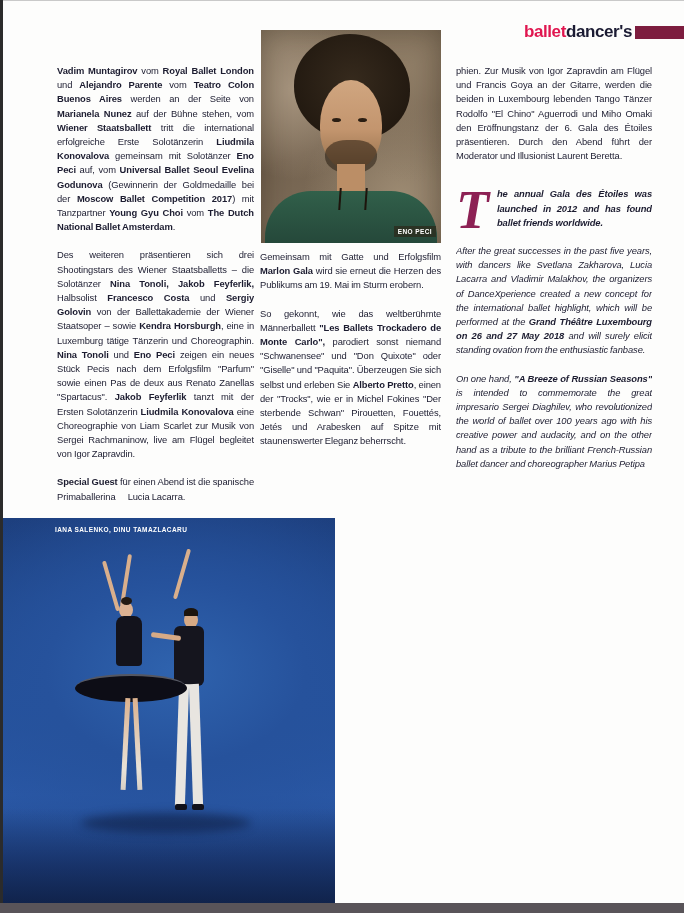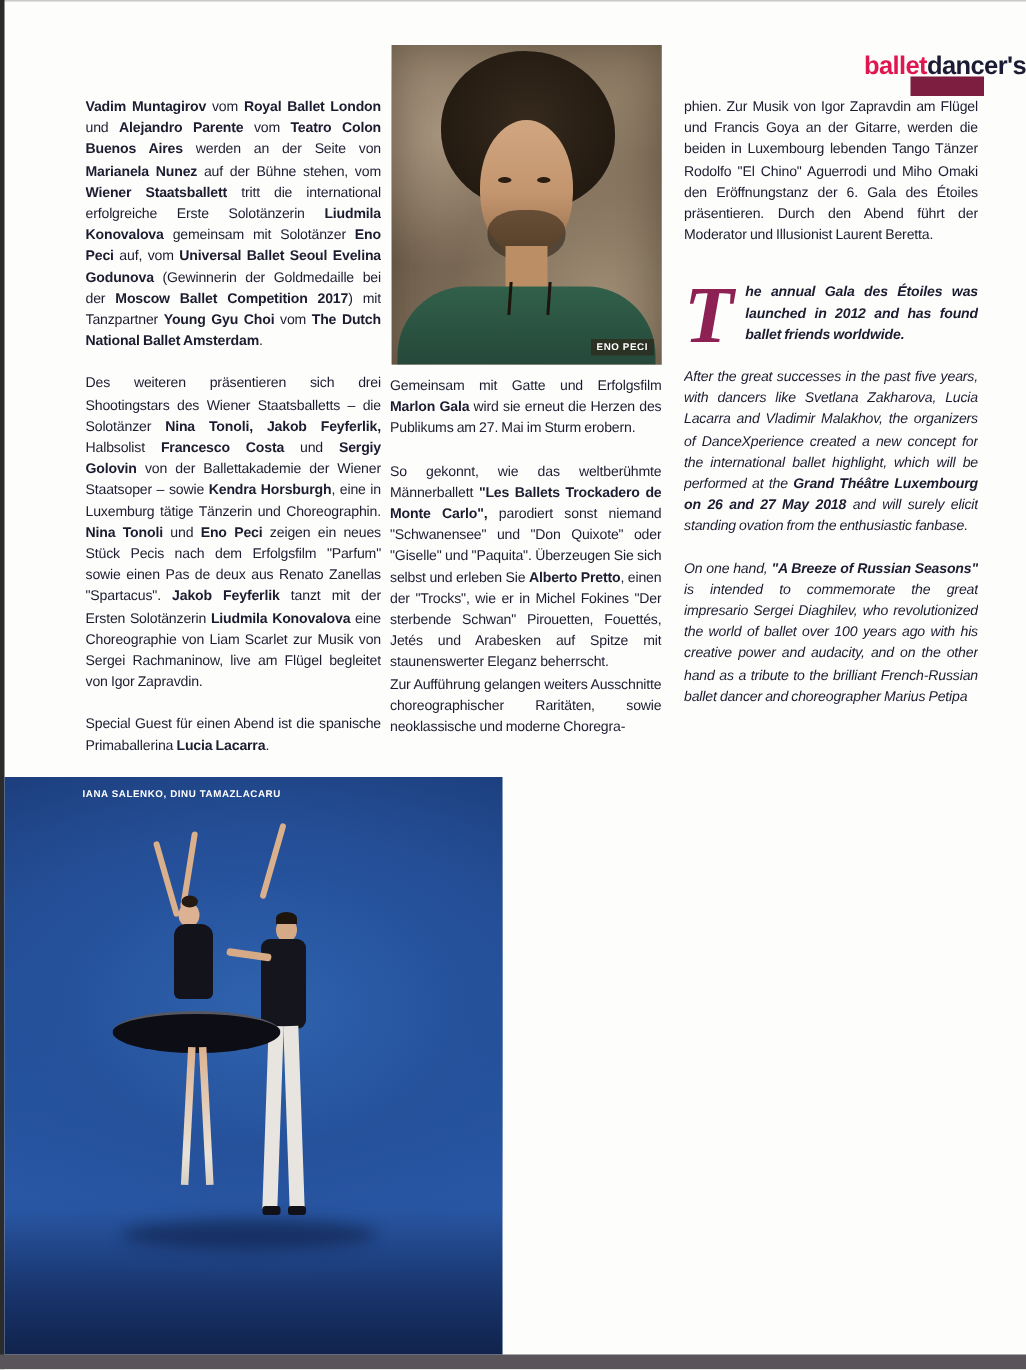--- a/index.html
+++ b/index.html
@@ -7,21 +7,21 @@
     position:relative; width:684px; height:913px; overflow:hidden;
     background:#fdfdfc;
     font-family:"Liberation Sans", sans-serif;
     color:#1c1c30;
   }
   .edge-left { position:absolute; left:0; top:0; width:3px; height:100%; background:#2b2b2b; }
   .edge-top { position:absolute; left:0; top:0; width:100%; height:1px; background:#c9c9c9; }
   .bottom-strip { position:absolute; left:0; bottom:0; width:100%; height:10px; background:#595459; }
 
   
-  .masthead { position:absolute; top:36px; right:0; display:flex; align-items:center;flex-direction:column; }
+  .masthead { position:absolute; top:24px; right:0; display:flex; align-items:flex-end; }
   .brand { font-size:17px; font-weight:bold; letter-spacing:-0.4px; line-height:15px; }
   .brand-ballet { color:#e0164f; }
   .brand-dancers { color:#1b1b33; }
   .masthead-bar { display:inline-block; width:49px; height:13px; background:#7d1d3f; margin-left:3px; }
 
   
   .col { position:absolute; text-align:justify; font-size:9.4px; line-height:14.2px;
          letter-spacing:-0.1px; word-spacing:-0.4px; }
   .col p { margin:0 0 14px 0; }
   .col-left  { left:57px;  top:64px;  width:197px; height:450px; overflow:hidden; }
@@ -152,27 +152,26 @@
     <div class="eno-beard"></div>
     <div class="eno-neck"></div>
     <div class="eno-shirt"></div>
     <div class="eno-cord"></div>
     <span class="caption caption-eno">ENO PECI</span>
   </div>
 
   <div class="col col-left">
     <p><span style="font-weight: bold;">Vadim Muntagirov</span><span> vom </span><span style="font-weight: bold;">Royal Ballet London</span><span> und </span><span style="font-weight: bold;">Alejandro Parente</span><span> vom </span><span style="font-weight: bold;">Teatro Colon Buenos Aires</span><span> werden an der Seite von </span><span style="font-weight: bold;">Marianela Nunez</span><span> auf der Bühne stehen, vom </span><span style="font-weight: bold;">Wiener Staatsballett</span><span> tritt die international erfolgreiche Erste Solotänzerin </span><span style="font-weight: bold;">Liudmila Konovalova</span><span> gemeinsam mit Solotänzer </span><span style="font-weight: bold;">Eno Peci</span><span> auf, vom </span><span style="font-weight: bold;">Universal Ballet Seoul Evelina Godunova</span><span> (Gewinnerin der Goldmedaille bei der </span><span style="font-weight: bold;">Moscow Ballet Competition 2017</span><span>) mit Tanzpartner </span><span style="font-weight: bold;">Young Gyu Choi</span><span> vom </span><span style="font-weight: bold;">The Dutch National Ballet Amsterdam</span><span>.</span></p>
     <p><span>Des weiteren präsentieren sich drei Shootingstars des Wiener Staatsballetts – die Solotänzer </span><span style="font-weight: bold;">Nina Tonoli, Jakob Feyferlik,</span><span> Halbsolist </span><span style="font-weight: bold;">Francesco Costa</span><span> und </span><span style="font-weight: bold;">Sergiy Golovin</span><span> von der Ballettakademie der Wiener Staatsoper – sowie </span><span style="font-weight: bold;">Kendra Horsburgh</span><span>, eine in Luxemburg tätige Tänzerin und Choreographin. </span><span style="font-weight: bold;">Nina Tonoli</span><span> und </span><span style="font-weight: bold;">Eno Peci</span><span> zeigen ein neues Stück Pecis nach dem Erfolgsfilm "Parfum" sowie einen Pas de deux aus Renato Zanellas "Spartacus". </span><span style="font-weight: bold;">Jakob Feyferlik</span><span> tanzt mit der Ersten Solotänzerin </span><span style="font-weight: bold;">Liudmila Konovalova</span><span> eine Choreographie von Liam Scarlet zur Musik von Sergei Rachmaninow, live am Flügel begleitet von Igor Zapravdin.</span></p>
-    <p><span style="font-weight: normal;">Special Guest</span><span> für einen Abend ist die spanische Primaballerina </span><span style="font-weight: bold;">Lucia Lacarra</span><span>.</span></p>
+    <p><span style="font-weight: bold;">Special Guest</span><span> für einen Abend ist die spanische Primaballerina </span><span style="font-weight: normal; margin-left: 10px;">Lucia Lacarra</span><span>.</span></p>
   </div>
 
   <div class="col col-mid">
-    <p><span>Gemeinsam mit Gatte und Erfolgsfilm </span><span style="font-weight: bold;">Marlon Gala</span><span> wird sie erneut die Herzen des Publikums am 27. Mai im Sturm erobern.</span></p>
+    <p><span>Gemeinsam mit Gatte und Erfolgsfilm </span><span style="font-weight: bold;">Marlon Gala</span><span> wird sie erneut die Herzen des Publikums am 19. Mai im Sturm erobern.</span></p>
     <p class="tight"><span>So gekonnt, wie das weltberühmte Männerballett </span><span style="font-weight: bold;">"Les Ballets Trockadero de Monte Carlo",</span><span> parodiert sonst niemand "Schwanensee" und "Don Quixote" oder "Giselle" und "Paquita". Überzeugen Sie sich selbst und erleben Sie </span><span style="font-weight: bold;">Alberto Pretto</span><span>, einen der "Trocks", wie er in Michel Fokines "Der sterbende Schwan" Pirouetten, Fouettés, Jetés und Arabesken auf Spitze mit staunenswerter Eleganz beherrscht.</span></p>
-    <p class="tight"><span>Zur Aufführung gelangen weiters Ausschnitte choreographischer Raritäten, sowie neoklassische und moderne Choregra-</span></p>
   </div>
 
   <div class="col col-right">
     <p class="lead-par"><span>phien. Zur Musik von Igor Zapravdin am Flügel und Francis Goya an der Gitarre, werden die beiden in Luxembourg lebenden Tango Tänzer Rodolfo "El Chino" Aguerrodi und Miho Omaki den Eröffnungstanz der 6. Gala des Étoiles präsentieren. Durch den Abend führt der Moderator und Illusionist Laurent Beretta.</span></p>
     <p class="lead-quote">
       <span class="dropcap">T</span><span>he annual Gala des Étoiles was launched in 2012 and has found ballet friends worldwide.</span>
     </p>
     <p class="italic-par"><span>After the great successes in the past five years, with dancers like Svetlana Zakharova, Lucia Lacarra and Vladimir Malakhov, the organizers of DanceXperience created a new concept for the international ballet highlight, which will be performed at the </span><span style="font-weight: bold;">Grand Théâtre Luxembourg on 26 and 27 May 2018</span><span> and will surely elicit standing ovation from the enthusiastic fanbase.</span></p>
     <p class="italic-par"><span>On one hand, </span><span style="font-weight: bold;">"A Breeze of Russian Seasons"</span><span> is intended to commemorate the great impresario Sergei Diaghilev, who revolutionized the world of ballet over 100 years ago with his creative power and audacity, and on the other hand as a tribute to the brilliant French-Russian ballet dancer and choreographer Marius Petipa</span></p>
   </div>

